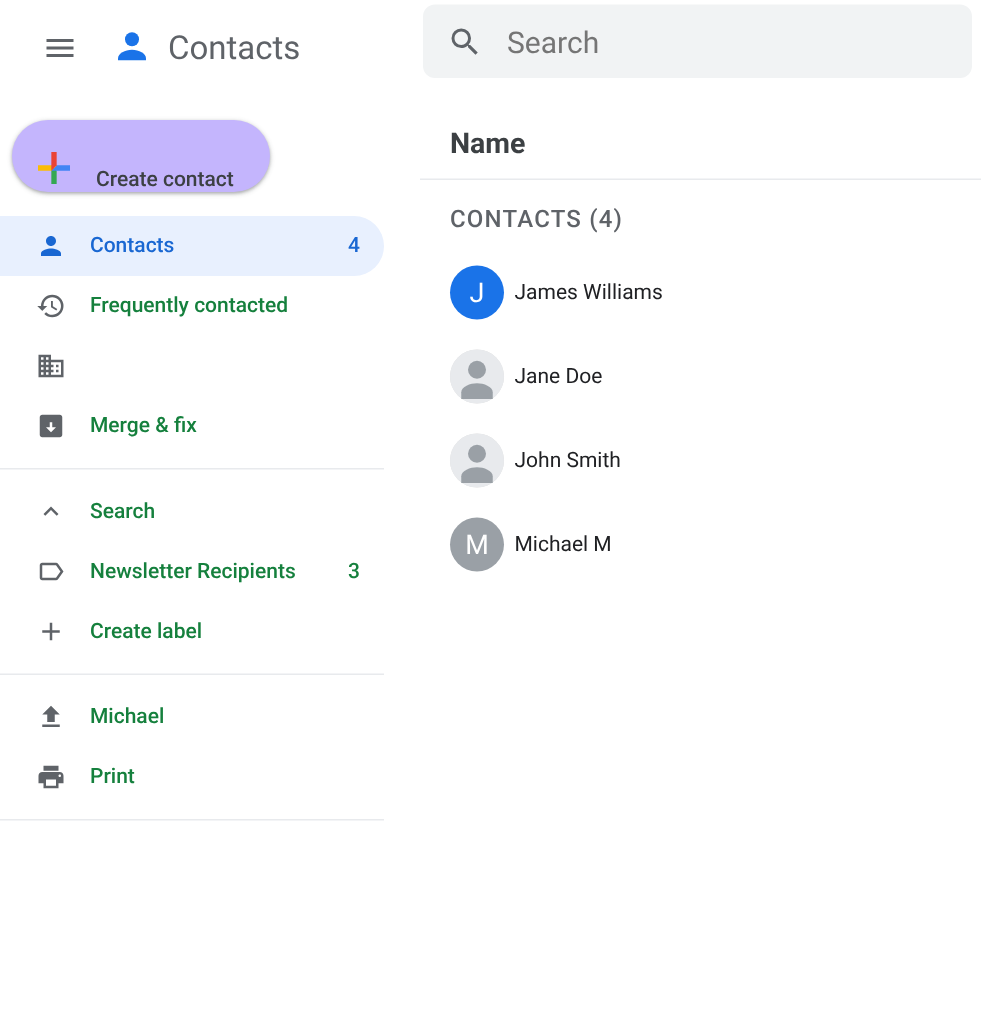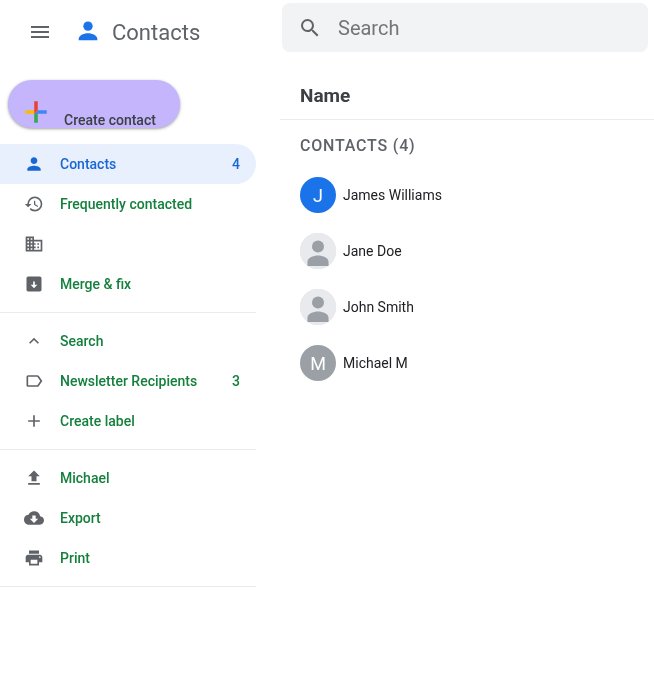--- a/index.html
+++ b/index.html
@@ -132,26 +132,20 @@
     <div class="divider"></div>
     <ul class="nav-list" id="nav-tools">
         <li class="nav-item">
           <svg viewBox="0 0 24 24" fill="currentColor">
             <path d="M9 16h6v-6h4l-7-7-7 7h4zm-4 2h14v2H5z"></path>
           </svg>
           <span class="nav-label">Michael</span>
         </li>
         <li class="nav-item">
           <svg viewBox="0 0 24 24" fill="currentColor">
-            <path d="M19.35 10.04A7.49 7.49 0 0012 4C9.11 4 6.6 5.64 5.35 8.04A5.994 5.994 0 000 14c0 3.31 2.69 6 6 6h13c2.76 0 5-2.24 5-5 0-2.64-2.05-4.78-4.65-4.96zM17 13l-5 5-5-5h3V9h4v4h3z"></path>
-          </svg>
-          <span class="nav-label">Export</span>
-        </li>
-        <li class="nav-item">
-          <svg viewBox="0 0 24 24" fill="currentColor">
             <path d="M19 8H5c-1.66 0-3 1.34-3 3v6h4v4h12v-4h4v-6c0-1.66-1.34-3-3-3zm-3 11H8v-5h8v5zm3-7c-.55 0-1-.45-1-1s.45-1 1-1 1 .45 1 1-.45 1-1 1zm-1-9H6v4h12V3z"></path>
           </svg>
           <span class="nav-label">Print</span>
         </li>
       </ul>
     <div class="divider"></div>
   </div>
 
   <div class="content">
     <div class="col-header">

